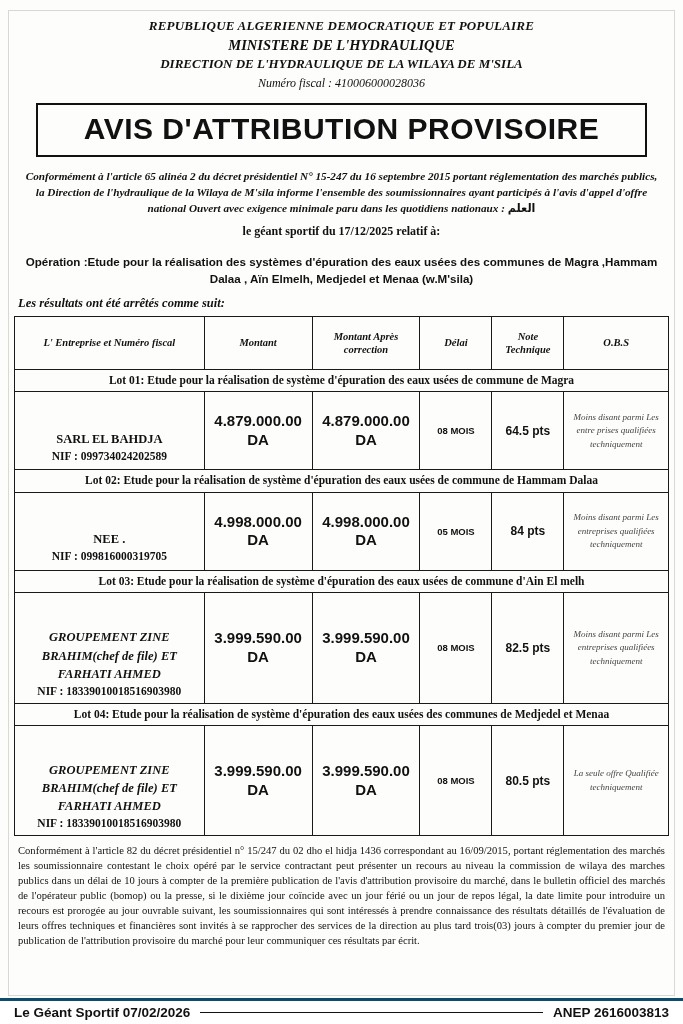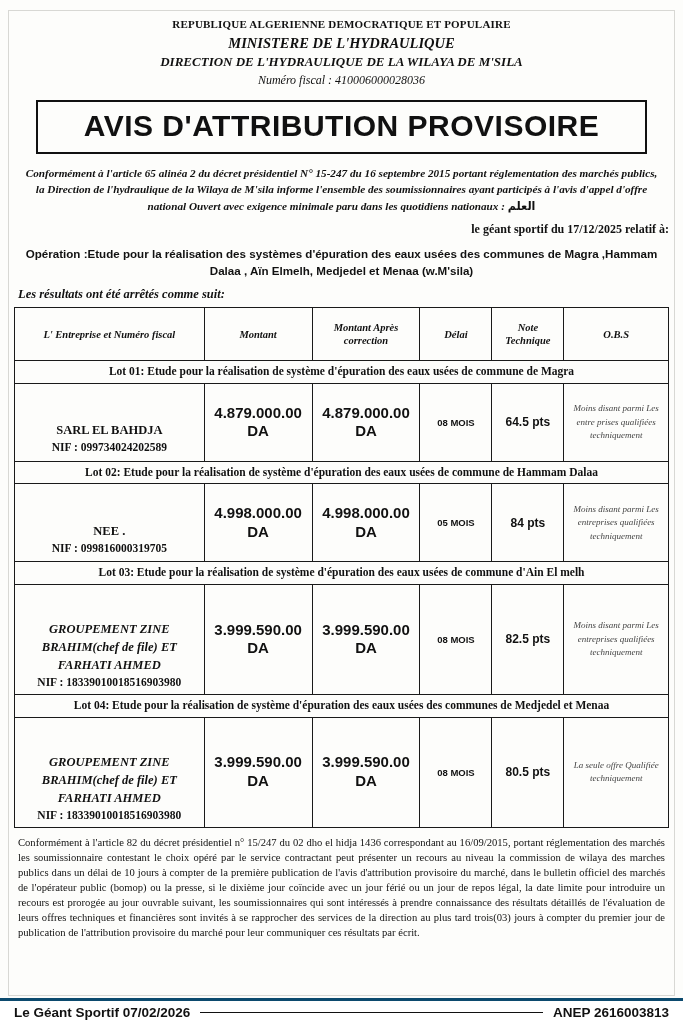--- a/index.html
+++ b/index.html
@@ -31,21 +31,22 @@
     border: 1px solid #d8d8d4;
     pointer-events: none;
   }
 
   .hdr {
     text-align: center;
     line-height: 1.25;
   }
   .hdr .l1 {
     font-weight: bold;
-    font-size: 11px;
+    font-style: italic;
+    font-size: 13px;
     letter-spacing: .2px;
   }
   .hdr .l2 {
     font-weight: bold;
     font-style: italic;
     font-size: 14.5px;
     margin-top: 2px;
   }
   .hdr .l3 {
     font-weight: bold;
@@ -76,30 +77,30 @@
     margin: 11px 6px 0 6px;
     font-style: italic;
     font-weight: bold;
     font-size: 11.2px;
     line-height: 1.45;
     text-align: center;
   }
   .intro .ar { font-family: "DejaVu Sans", sans-serif; font-style: normal; }
 
   .sub-line {
-    text-align: right;
+    text-align: center;
     font-weight: bold;
     font-size: 12px;
     margin-top: 7px;
   }
   .op {
     text-align: center;
     font-weight: bold;
     font-size: 11.6px;
-    margin-top: 9px;
+    margin-top: 15px;
     line-height: 1.45;
     font-family: "Liberation Sans", sans-serif;
   }
   .results-line {
     font-weight: bold;
     font-style: italic;
     font-size: 12.5px;
     margin: 8px 0 5px 4px;
   }
 

